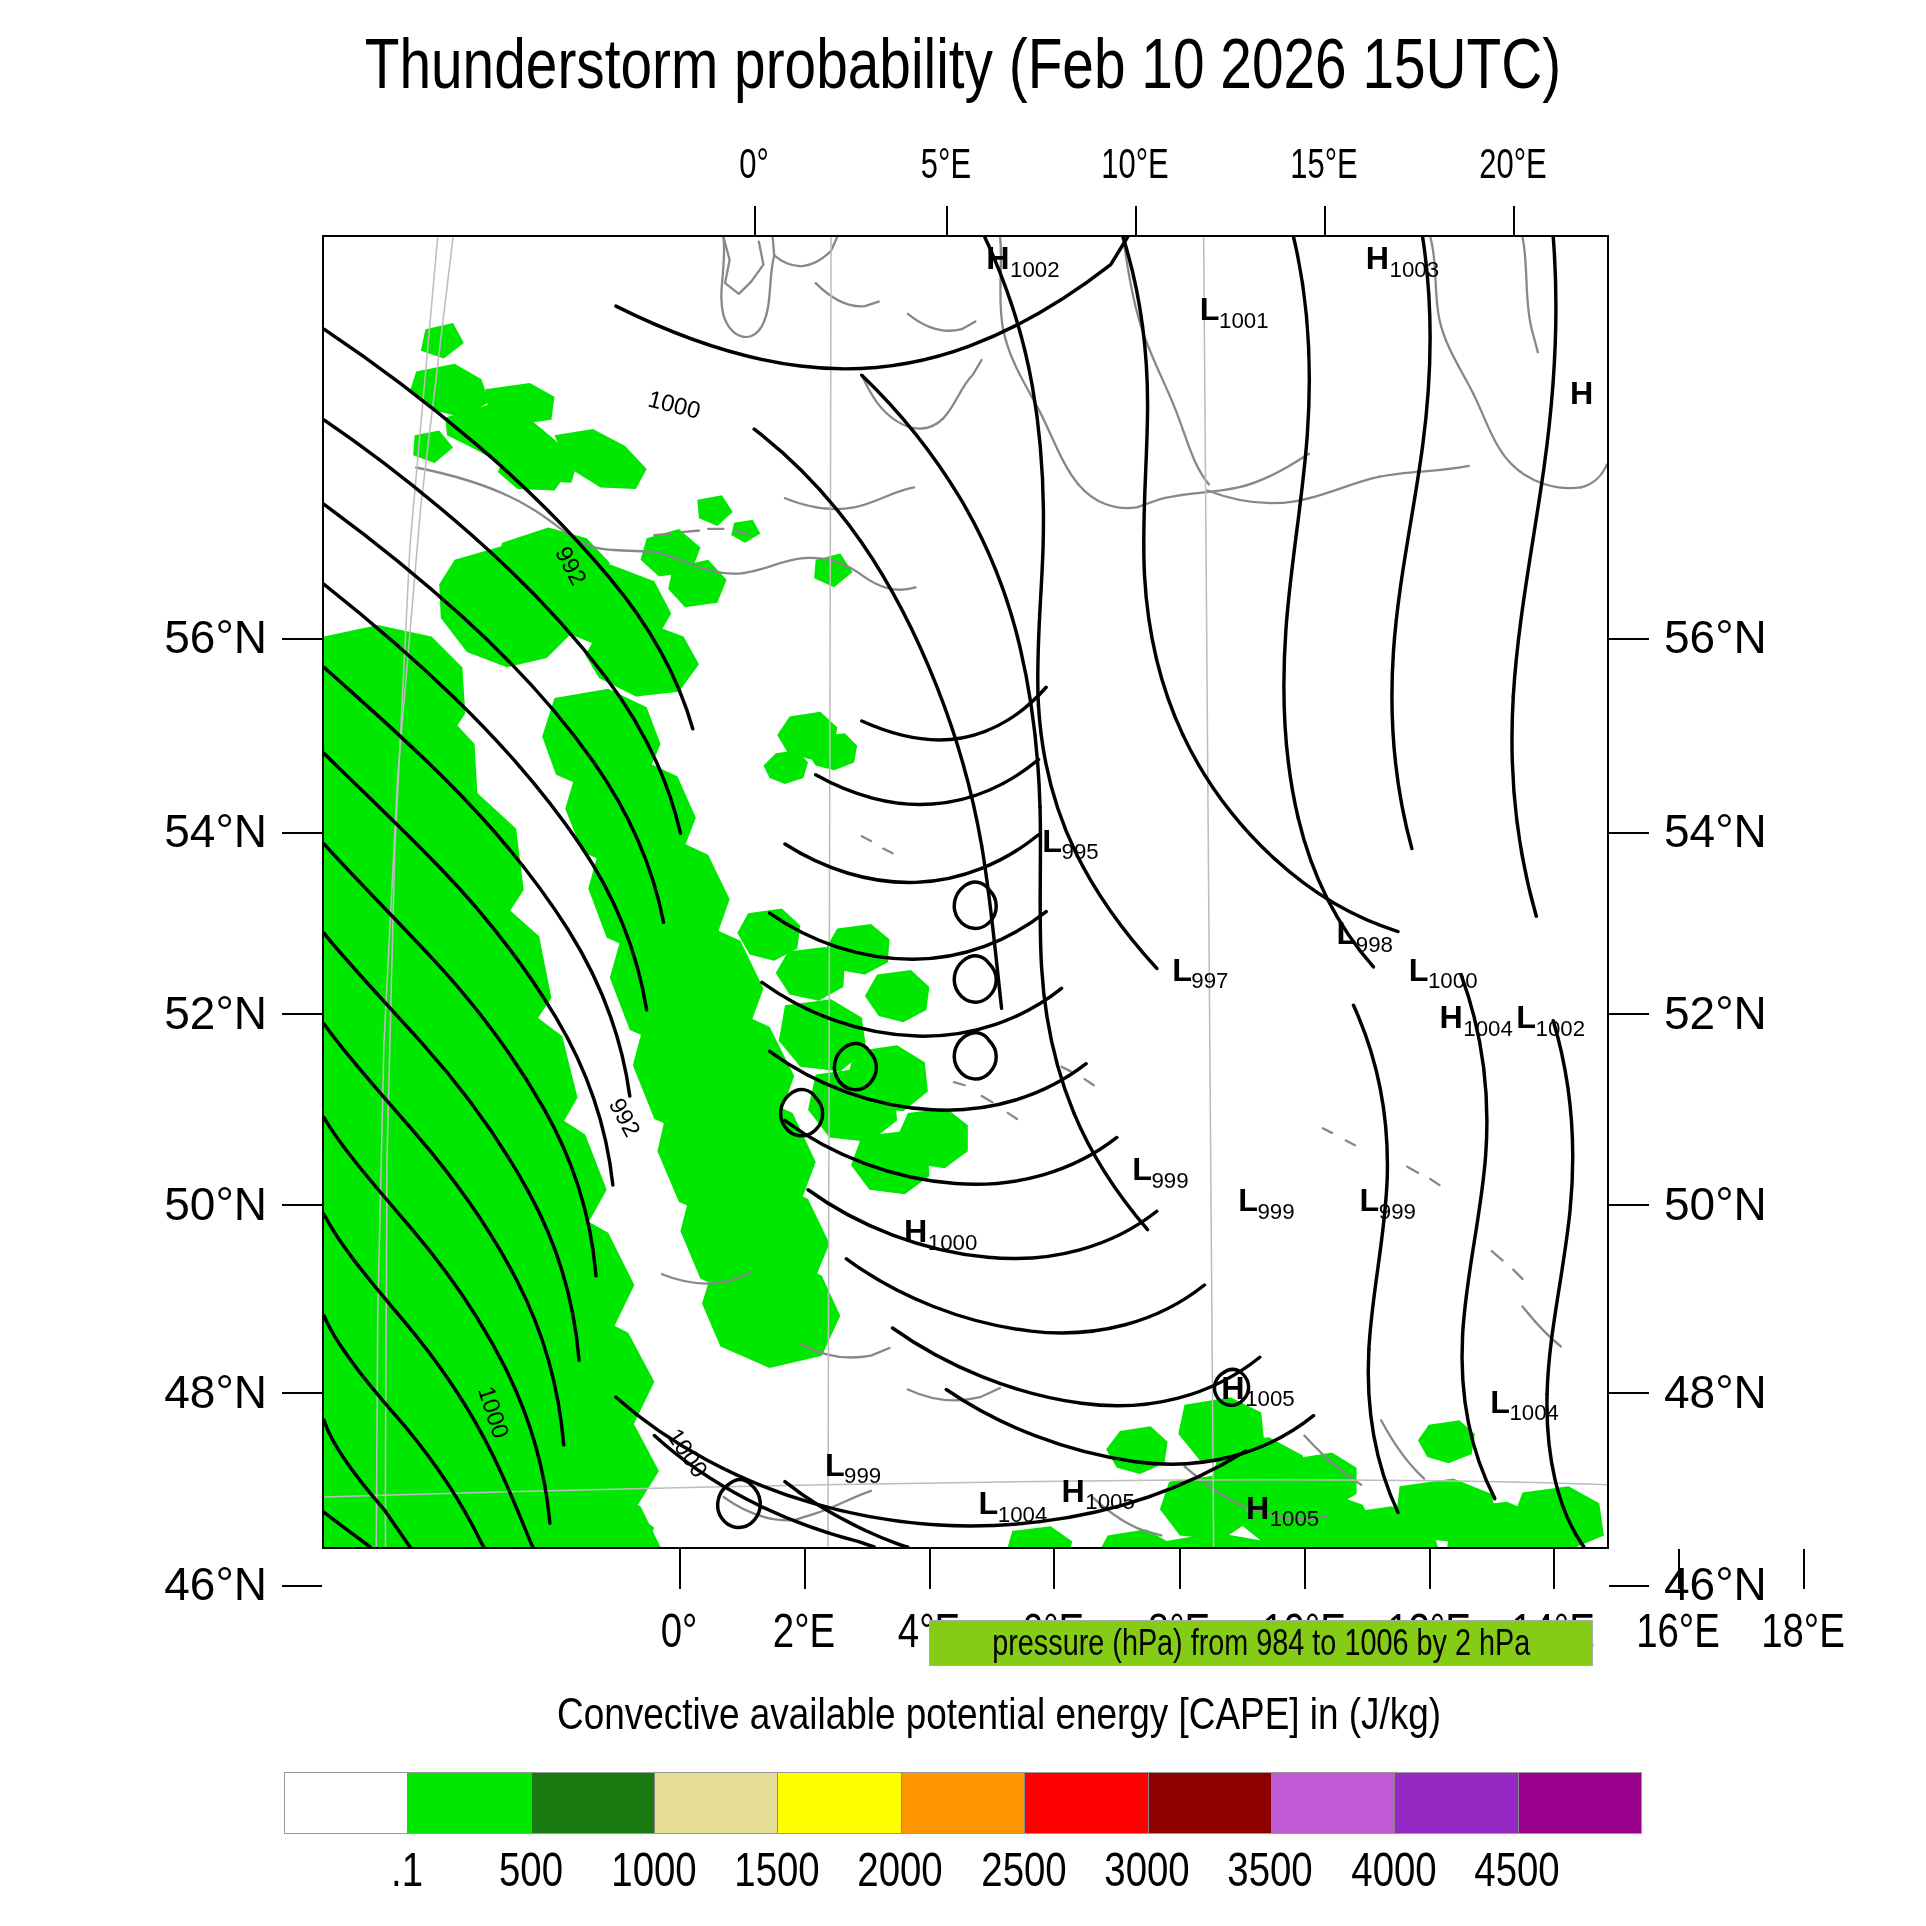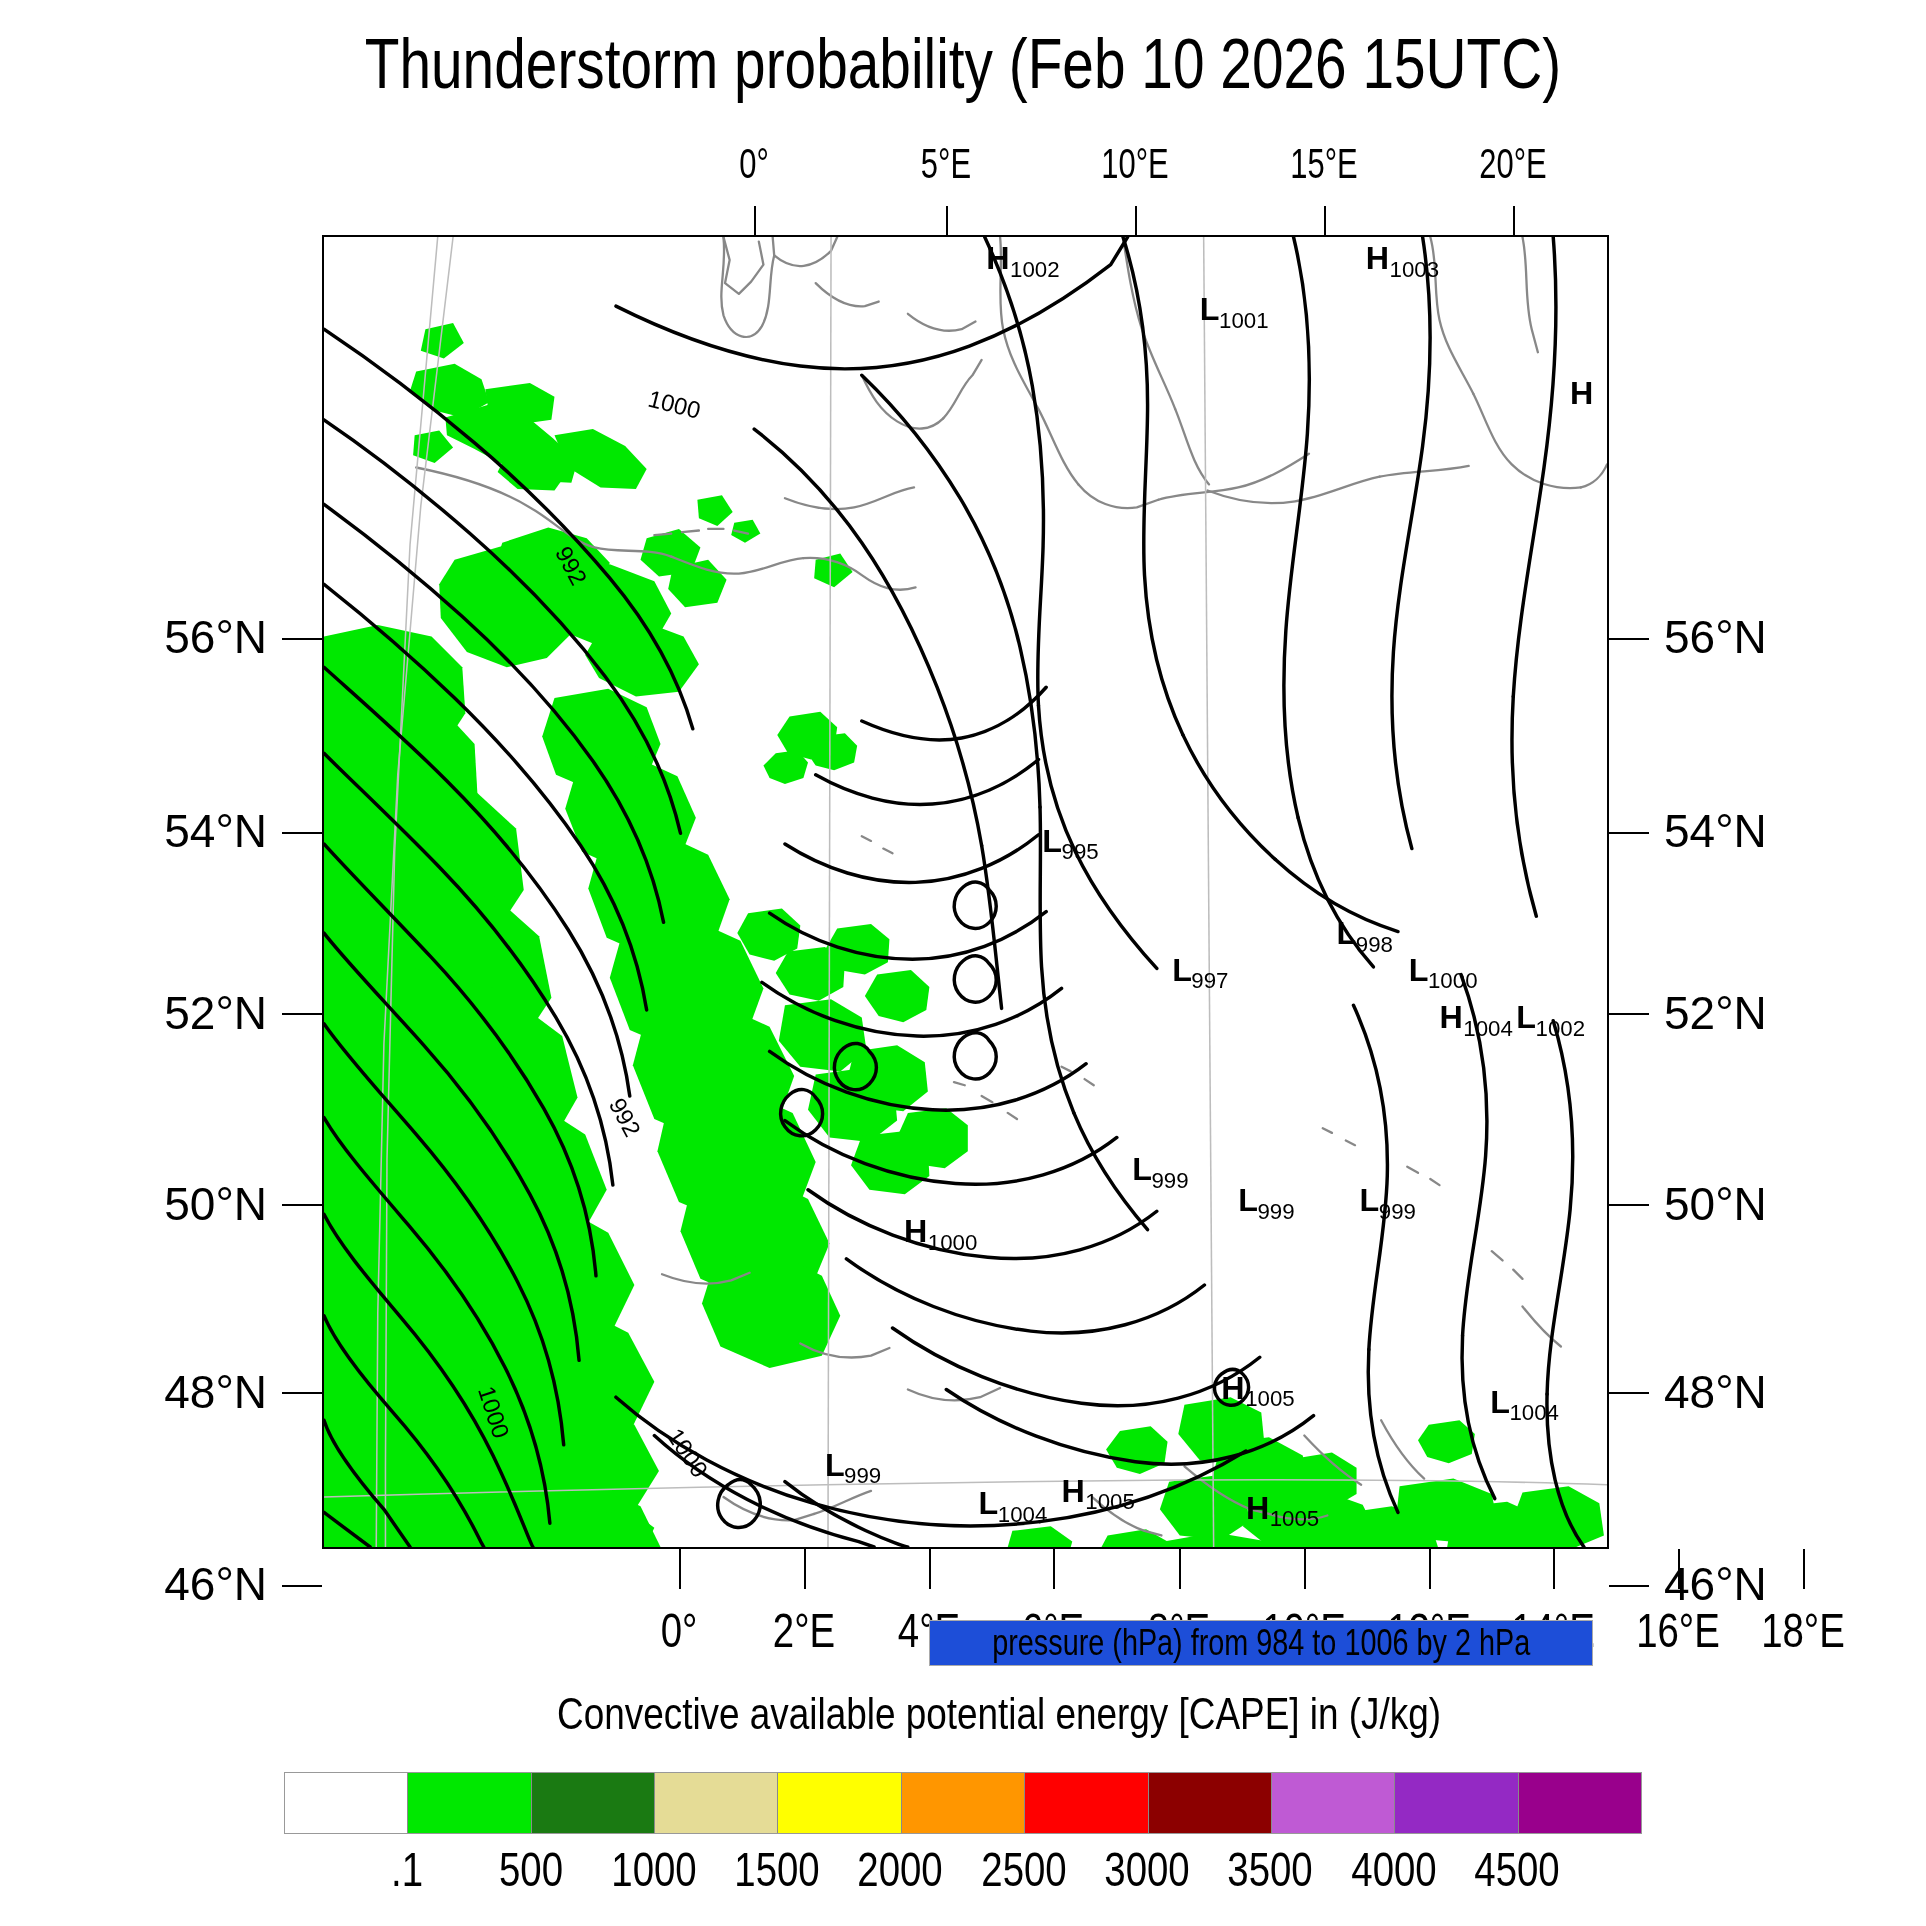--- a/index.html
+++ b/index.html
@@ -34,21 +34,21 @@
     font-size:43px;color:#000;white-space:nowrap;
     transform:scaleX(0.84);
   }
   .axlabel.lat{font-size:46px;transform:none;}
   .axlabel.lon-top{transform:scaleX(0.72);}
   .axlabel.lon-bot{font-size:48px;transform:scaleX(0.80);}
 
   
   #pressure-legend{
     position:absolute;left:929px;top:1620px;width:664px;height:46px;
-    border:1.5px solid #aaa;background:#1d4ed8;box-sizing:border-box;
+    border:1.5px solid #aaa;background:#84cc16;box-sizing:border-box;
     display:flex;align-items:center;justify-content:center;
   }
   #pressure-legend span{
     font-family:"Liberation Sans",sans-serif;font-size:36px;color:#000;
     transform:scaleX(0.80);white-space:nowrap;
   }
 
   
   #cape-caption{
     position:absolute;left:0;top:1688px;width:1926px;text-align:center;

